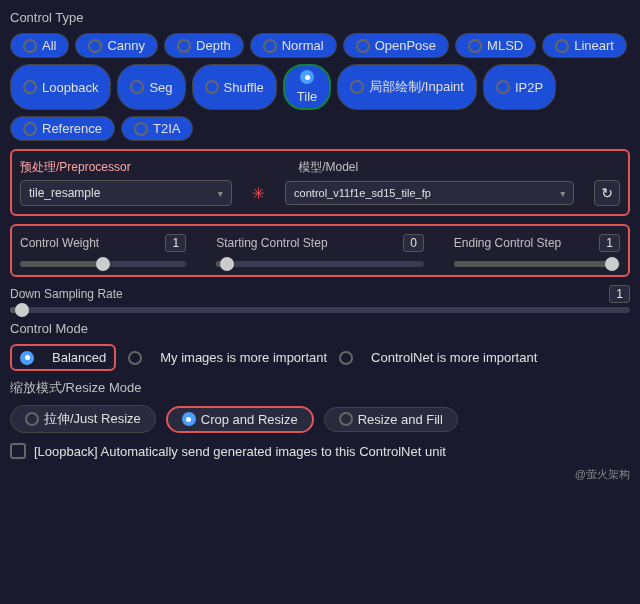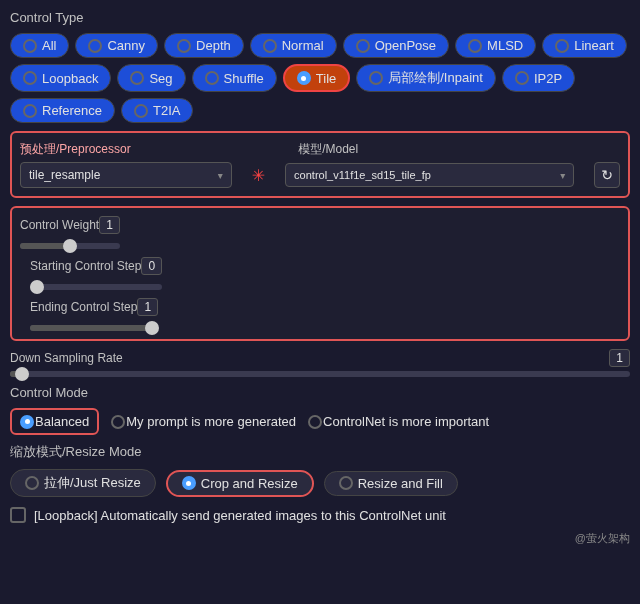--- a/index.html
+++ b/index.html
@@ -28,22 +28,23 @@
       display: flex;
       align-items: center;
       gap: 5px;
       background: #1d4ed8;
       border: 1px solid #444;
       border-radius: 20px;
       padding: 4px 12px;
       cursor: pointer;
     }
     .radio-option.selected-tile {
-      border: 2px solid #ef4444;
-      background: #c2410c;
+      border: 2px solid #15803d;
+      background: #1d4ed8;
+      flex-direction: column;
     }
     .radio-circle {
       width: 14px;
       height: 14px;
       border-radius: 50%;
       border: 2px solid #666;
       background: transparent;
       display: flex;
       align-items: center;
       justify-content: center;
@@ -177,23 +178,22 @@
       width: 14px;
       height: 14px;
       background: #ccc;
       border-radius: 50%;
       position: absolute;
       top: -4px;
       transform: translateX(-50%);
     }
     .sliders-row {
       display: flex;
-      gap: 8px;
+      gap: 20px;
       align-items: flex-start;
-      flex-direction: column;
     }
     .down-sampling-row {
       margin-bottom: 8px;
     }
     .ds-header {
       display: flex;
       justify-content: space-between;
       align-items: center;
       margin-bottom: 4px;
     }
@@ -202,21 +202,21 @@
     }
     .control-mode-options {
       display: flex;
       align-items: center;
       gap: 12px;
       flex-wrap: wrap;
     }
     .mode-option {
       display: flex;
       align-items: center;
-      gap: 1px;
+      gap: 18px;
       cursor: pointer;
     }
     .mode-option.selected-box {
       border: 2px solid #e05555;
       border-radius: 6px;
       padding: 4px 8px;
     }
     .resize-mode-section {
       margin-bottom: 10px;
     }
@@ -400,21 +400,21 @@
 
 <div class="control-mode-section">
   <div class="section-title">Control Mode</div>
   <div class="control-mode-options">
     <div class="mode-option selected-box">
       <div class="radio-circle checked"></div>
       <span>Balanced</span>
     </div>
     <div class="mode-option">
       <div class="radio-circle"></div>
-      <span>My prompt is more generated</span>
+      <span>My images is more important</span>
     </div>
     <div class="mode-option">
       <div class="radio-circle"></div>
       <span>ControlNet is more important</span>
     </div>
   </div>
 </div>
 
 <div class="resize-mode-section">
   <div class="section-title">缩放模式/Resize Mode</div>

